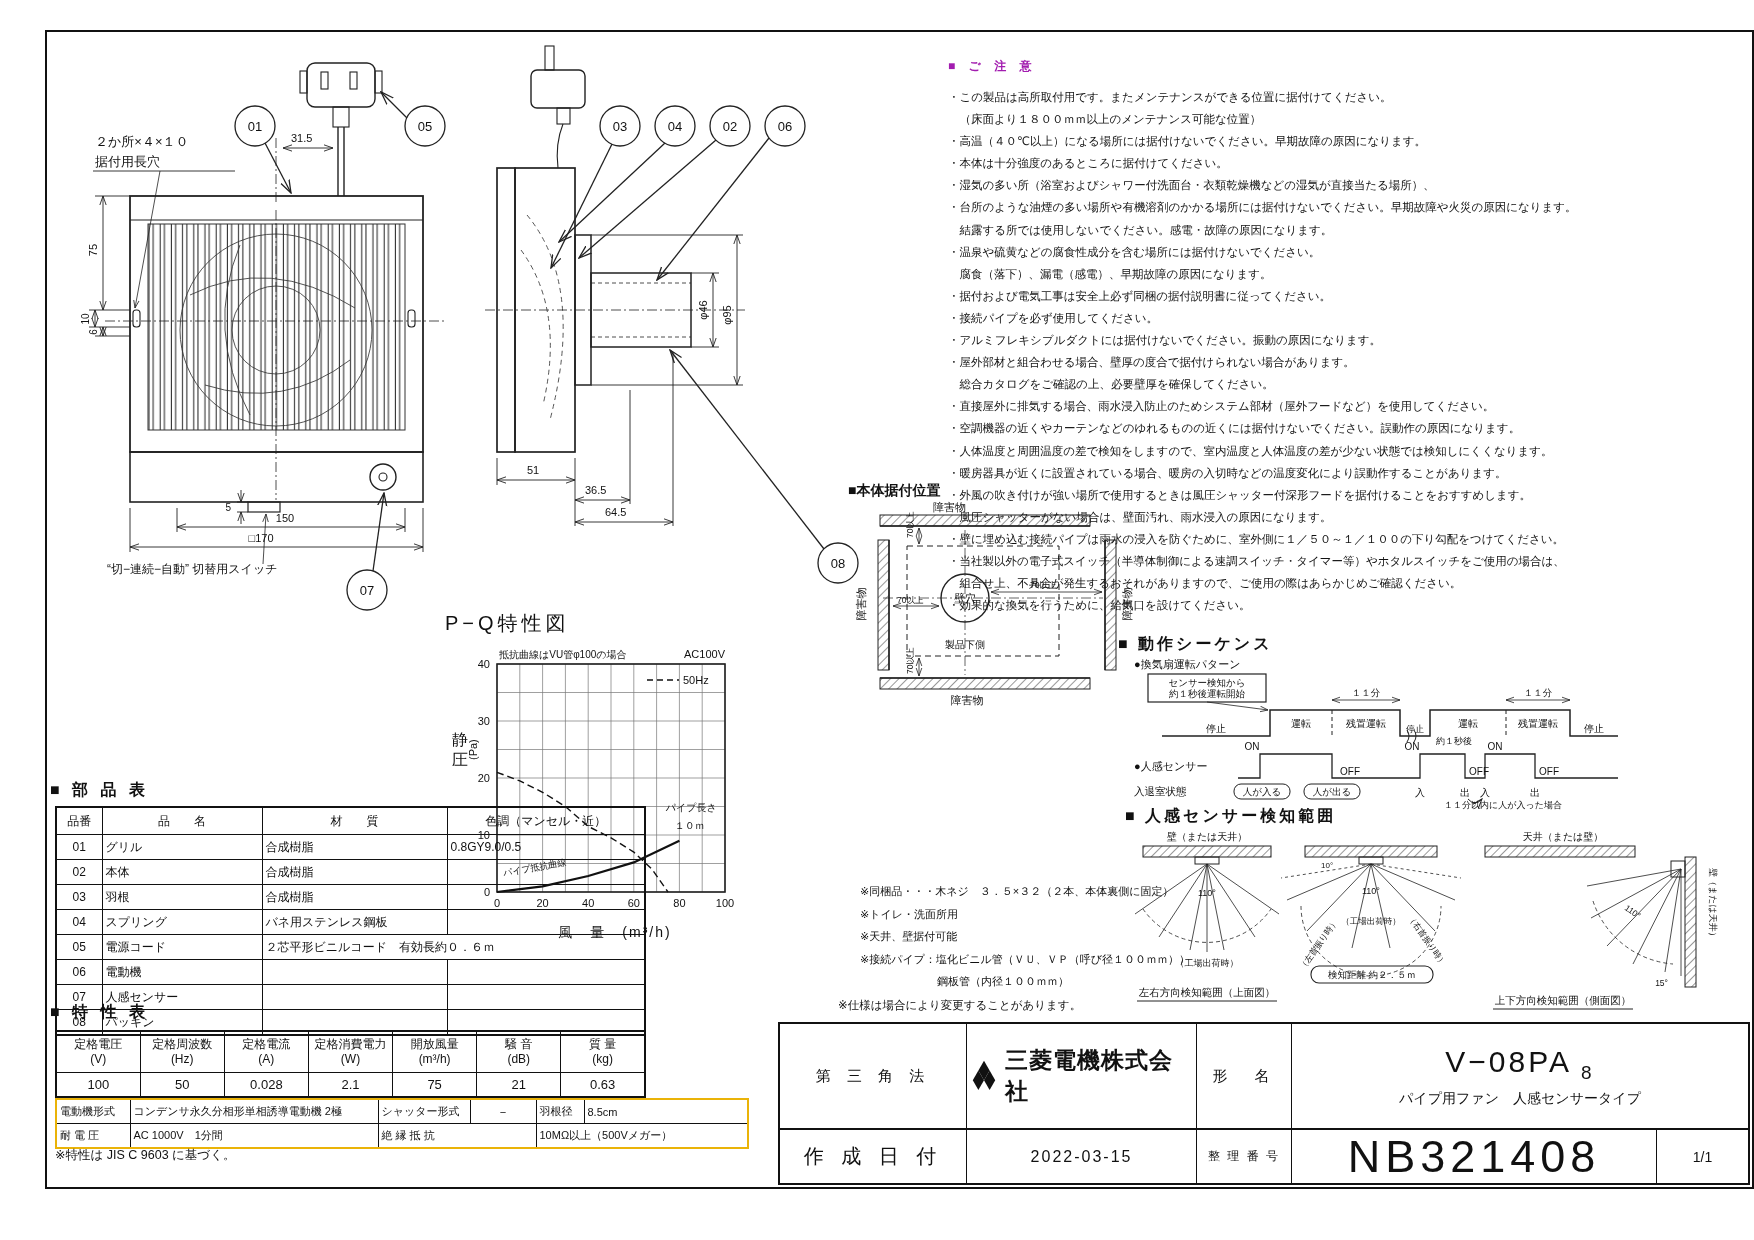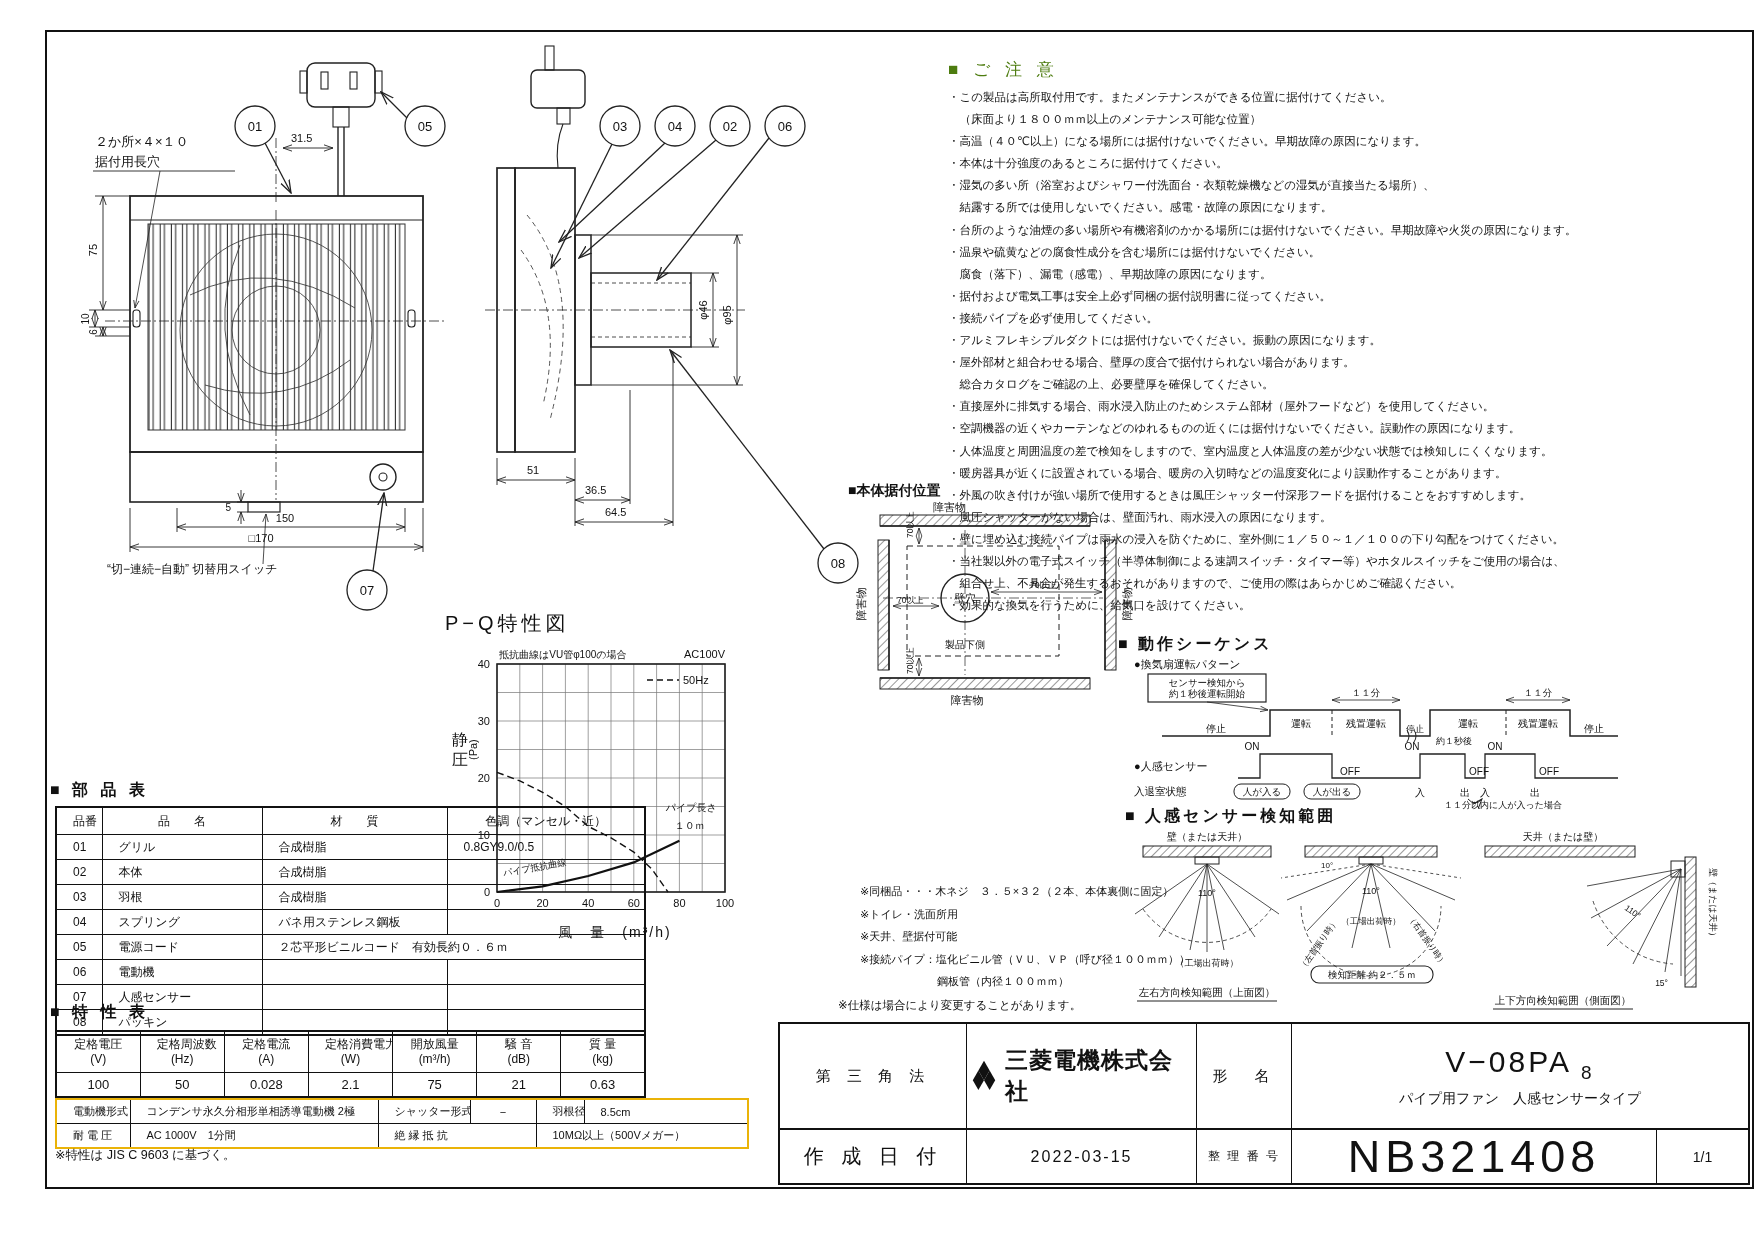--- a/index.html
+++ b/index.html
@@ -3,36 +3,36 @@
 <meta charset="utf-8">
 <style>
   html,body{margin:0;padding:0;background:#fff;}
   #sheet{position:relative;width:1754px;height:1240px;background:#fff;color:#111;
          font-family:"Liberation Sans","DejaVu Sans",sans-serif;overflow:hidden;}
   .abs{position:absolute;}
   #frame{left:45px;top:30px;width:1705px;height:1155px;border:2.5px solid #111;}
   svg{overflow:visible;}
   svg text{font-family:"Liberation Sans","DejaVu Sans",sans-serif;fill:#111;}
   .t10{font-size:10px;} .t11{font-size:11px;} .t12{font-size:12px;} .t13{font-size:13px;}
-  .sec-title{font-size:17px;letter-spacing:5px;font-weight:normal;color:#4d7c0f;}
+  .sec-title{font-size:12px;letter-spacing:5px;font-weight:bold;color:#a21caf;}
   
   #caution-title{left:948px;top:58px;}
   #caution-list{left:948px;top:86px;width:580px;font-size:11.5px;line-height:22.1px;white-space:nowrap;}
   
   #chart{left:445px;top:606px;width:340px;height:330px;}
   #chart .c-title{position:absolute;left:0;top:4px;width:340px;text-align:left;font-size:20px;letter-spacing:4px;}
   #chart .ylab{position:absolute;left:6px;top:124px;font-size:16px;line-height:20px;text-align:center;width:18px;}
   #chart .ylab-unit{position:absolute;left:22px;top:154px;font-size:11px;transform:rotate(-90deg);transform-origin:left top;}
   #chart .xlab{position:absolute;left:40px;top:318px;width:260px;text-align:center;font-size:14px;letter-spacing:2px;}
   #pq-plot{position:absolute;left:0;top:34px;}
   .ct{font-size:11px;}
   
   .blktitle{font-size:16px;letter-spacing:4px;font-weight:bold;}
   table{border-collapse:collapse;table-layout:fixed;}
-  td,th{border:1.2px solid #111;font-size:12px;padding:1px 16px;height:22px;overflow:hidden;white-space:nowrap;font-weight:normal;text-align:left;}
+  td,th{border:1.2px solid #111;font-size:12px;padding:1px 3px;height:22px;overflow:hidden;white-space:nowrap;font-weight:normal;text-align:left;}
   #parts-title{left:50px;top:780px;}
   #parts-table{left:55px;top:806px;}
   #parts-table table{width:591px;border:2px solid #111;}
   #parts-table th{text-align:center;height:24px;}
   .c-num{text-align:center;width:46px;}
   #spec-title{left:50px;top:1002px;}
   #spec-main{left:55px;top:1030px;} #spec-main table{width:591px;border:2px solid #111;}
   #spec-main th{text-align:center;font-size:12px;line-height:15px;height:38px;}
   #spec-main td{text-align:center;height:21px;font-size:13px;}
   #spec-sub{left:55px;top:1098px;} #spec-sub table{width:694px;border:2px solid #eab308;}
@@ -254,22 +254,22 @@
     <text x="868" y="644" style="font-size:8.5px" transform="rotate(-90 868 644)">70以上</text>
   </svg>
 
   <div class="abs sec-title" id="caution-title">■ ご 注 意</div>
   <div class="abs" id="caution-list">
       <div class="caution-line">・この製品は高所取付用です。またメンテナンスができる位置に据付けてください。</div>
       <div class="caution-line">　（床面より１８００ｍｍ以上のメンテナンス可能な位置）</div>
       <div class="caution-line">・高温（４０℃以上）になる場所には据付けないでください。早期故障の原因になります。</div>
       <div class="caution-line">・本体は十分強度のあるところに据付けてください。</div>
       <div class="caution-line">・湿気の多い所（浴室およびシャワー付洗面台・衣類乾燥機などの湿気が直接当たる場所）、</div>
+      <div class="caution-line">・台所のような油煙の多い場所や有機溶剤のかかる場所には据付けないでください。早期故障や火災の原因になります。</div>
       <div class="caution-line">　結露する所では使用しないでください。感電・故障の原因になります。</div>
-      <div class="caution-line">・台所のような油煙の多い場所や有機溶剤のかかる場所には据付けないでください。早期故障や火災の原因になります。</div>
       <div class="caution-line">・温泉や硫黄などの腐食性成分を含む場所には据付けないでください。</div>
       <div class="caution-line">　腐食（落下）、漏電（感電）、早期故障の原因になります。</div>
       <div class="caution-line">・据付および電気工事は安全上必ず同梱の据付説明書に従ってください。</div>
       <div class="caution-line">・接続パイプを必ず使用してください。</div>
       <div class="caution-line">・アルミフレキシブルダクトには据付けないでください。振動の原因になります。</div>
       <div class="caution-line">・屋外部材と組合わせる場合、壁厚の度合で据付けられない場合があります。</div>
       <div class="caution-line">　総合カタログをご確認の上、必要壁厚を確保してください。</div>
       <div class="caution-line">・直接屋外に排気する場合、雨水浸入防止のためシステム部材（屋外フードなど）を使用してください。</div>
       <div class="caution-line">・空調機器の近くやカーテンなどのゆれるものの近くには据付けないでください。誤動作の原因になります。</div>
       <div class="caution-line">・人体温度と周囲温度の差で検知をしますので、室内温度と人体温度の差が少ない状態では検知しにくくなります。</div>

